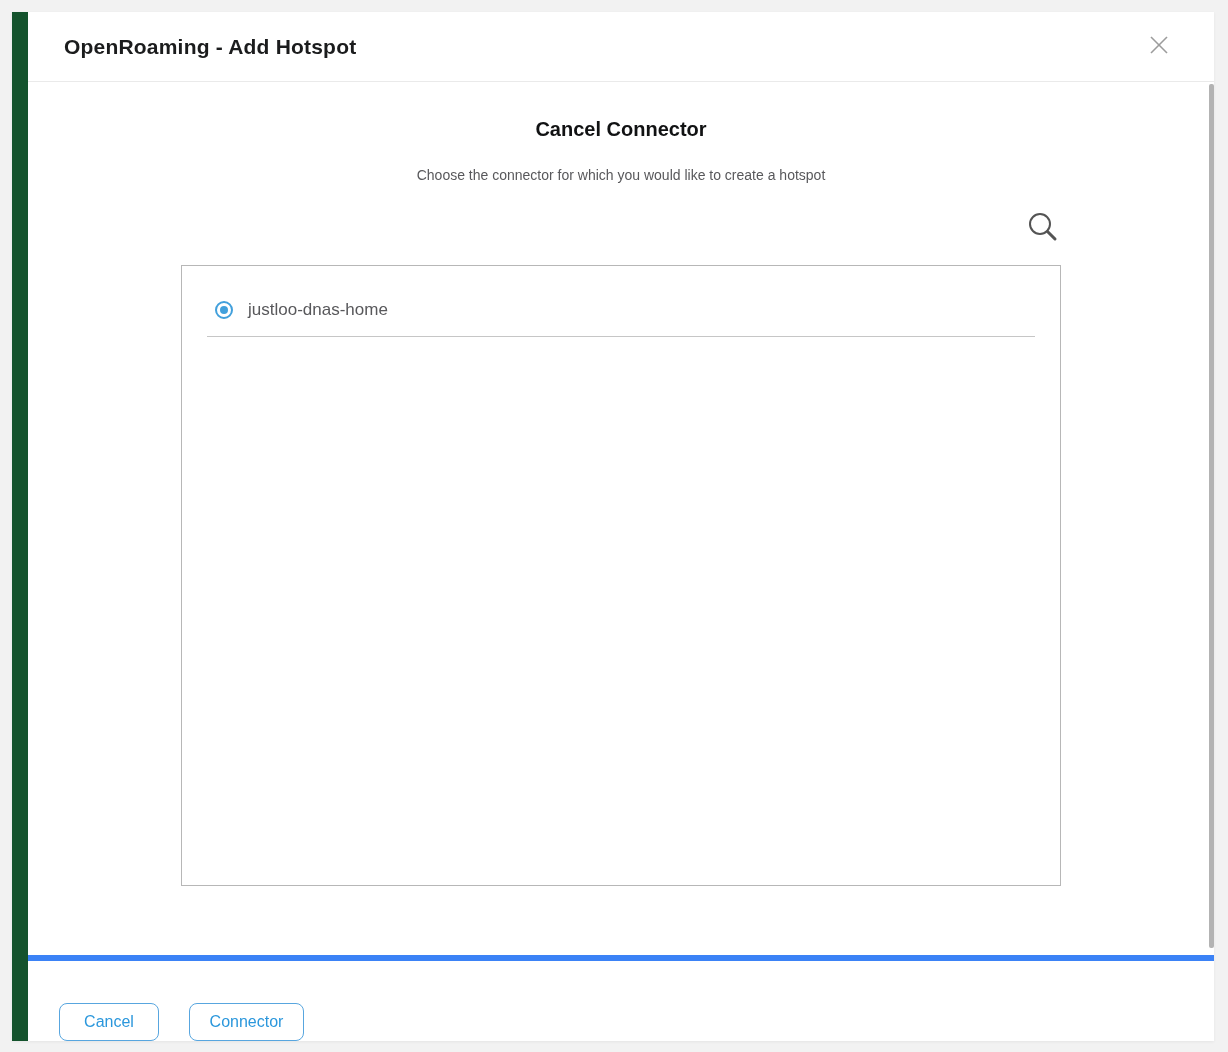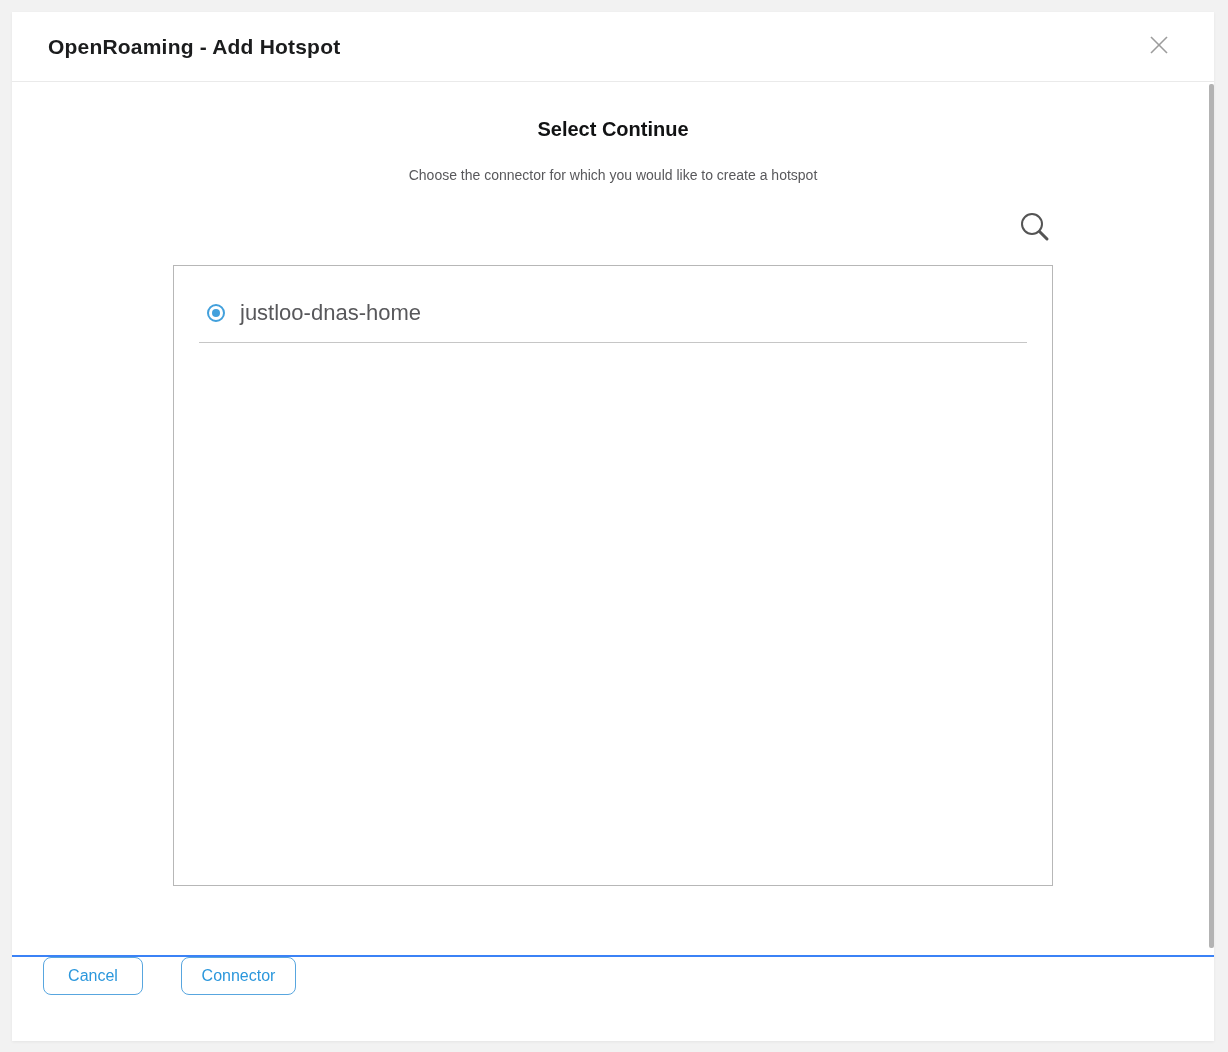--- a/index.html
+++ b/index.html
@@ -17,20 +17,21 @@
   .modal {
     position: absolute;
     left: 12px;
     top: 12px;
     width: 1202px;
     height: 1029px;
     background: #14532d;
     box-shadow: 0 1px 3px rgba(0,0,0,0.06);
     display: flex;
     flex-direction: column;
+    padding-left: 16px;
   }
   .modal-header {
     height: 70px;
     flex: 0 0 70px;
     display: flex;
     align-items: center;
     justify-content: space-between;
     padding: 0 40px 0 36px;
     border-bottom: 1px solid #eaeaea;
     background: #ffffff;
@@ -116,21 +117,21 @@
     background: #ffffff;
     flex: 0 0 auto;
   }
   .radio-inner {
     width: 8px;
     height: 8px;
     border-radius: 50%;
     background: #42a0dc;
   }
   .connector-label {
-    font-size: 22px;
+    font-size: 17px;
     color: #58585b;
     font-weight: 400;
     text-align: center;
   }
   .row-divider {
     height: 1px;
     background: #c6c6c6;
     margin: 16px 25px 0 25px;
   }
   .body-scrollbar {
@@ -138,25 +139,25 @@
     right: 0;
     top: 2px;
     width: 5px;
     height: 864px;
     background: #b3b3b3;
     border-radius: 2px;
     cursor: grab;
   }
   .modal-footer {
     flex: 0 0 86px;
-    border-top: 2px solid #3b82f6;
-    display: flex;
-    align-items: flex-start;
+    border-top: 6px solid #3b82f6;
+    display: flex;
+    align-items: flex-end;
     padding-left: 31px;
-    gap: 38px;
+    gap: 30px;
     background: #ffffff;
   }
   .btn-outline {
     height: 38px;
     background: #ffffff;
     border: 1px solid #58a6df;
     border-radius: 8px;
     color: #2b97dc;
     font-size: 16px;
     font-family: "Liberation Sans", sans-serif;
@@ -181,21 +182,21 @@
         <span>
           <svg width="24" height="24" viewBox="0 0 24 24">
             <line x1="4" y1="4" x2="20" y2="20" stroke="#9c9c9c" stroke-width="1.6"></line>
             <line x1="20" y1="4" x2="4" y2="20" stroke="#9c9c9c" stroke-width="1.6"></line>
           </svg>
         </span>
       </button>
     </div>
 
     <div class="modal-body">
-      <div class="body-heading">Select Continue</div>
+      <div class="body-heading">Cancel Connector</div>
       <div class="body-subheading">Choose the connector for which you would like to create a hotspot</div>
 
       <div class="content">
         <div class="search-row">
           <button class="search-btn">
             <span>
               <svg width="34" height="36" viewBox="0 0 34 36">
                 <circle cx="15" cy="14" r="10" fill="none" stroke="#545454" stroke-width="2"></circle>
                 <line x1="22.5" y1="21.5" x2="30" y2="29" stroke="#545454" stroke-width="3" stroke-linecap="round"></line>
               </svg>

